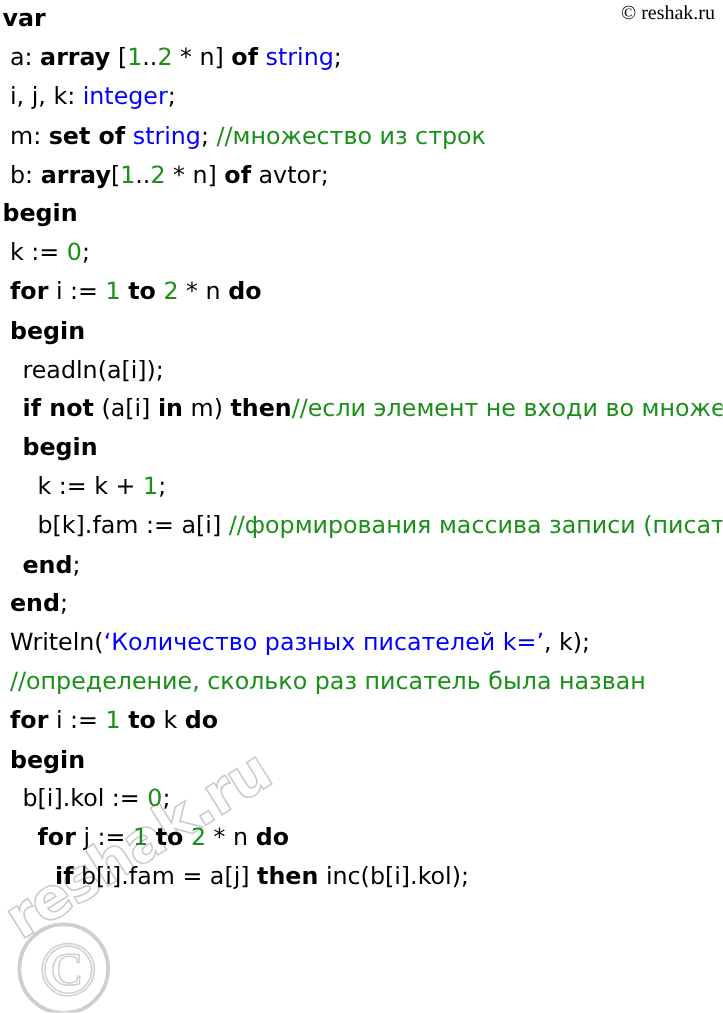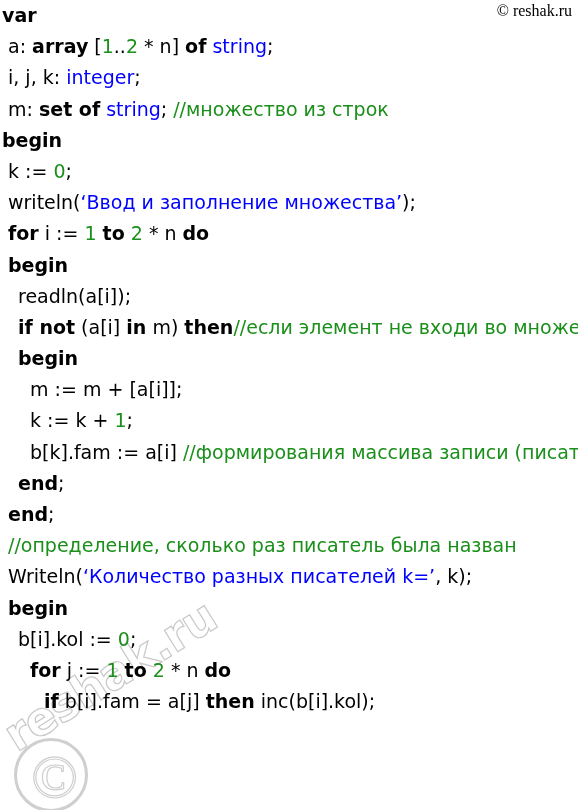--- a/index.html
+++ b/index.html
@@ -113,32 +113,32 @@
   <div class="wm-c">©</div>
 </div>
 
 <div id="copyright">© reshak.ru</div>
 
 <div id="code">
     <div class="code-line ind0"><span class="kw">var</span></div>
     <div class="code-line ind1"><span class="pl">a: </span><span class="kw">array</span><span class="pl"> [</span><span class="num">1</span><span class="pl">..</span><span class="num">2</span><span class="pl"> * n] </span><span class="kw">of</span><span class="pl"> </span><span class="typ">string</span><span class="pl">;</span></div>
     <div class="code-line ind1"><span class="pl">i, j, k: </span><span class="typ">integer</span><span class="pl">;</span></div>
     <div class="code-line ind1"><span class="pl">m: </span><span class="kw">set of</span><span class="pl"> </span><span class="typ">string</span><span class="pl">; </span><span class="cmt">//множество из строк</span></div>
+    <div class="code-line ind1"><span class="pl">b: </span><span class="kw">array</span><span class="pl">[</span><span class="num">1</span><span class="pl">..</span><span class="num">2</span><span class="pl"> * n] </span><span class="kw">of</span><span class="pl"> avtor;</span></div>
     <div class="code-line ind0"><span class="kw">begin</span></div>
     <div class="code-line ind1"><span class="pl">k := </span><span class="num">0</span><span class="pl">;</span></div>
-    <div class="code-line ind1"><span class="pl">writeln(</span><span class="str">‘Ввод и заполнение множества’</span><span class="pl">);</span></div>
     <div class="code-line ind1"><span class="kw">for</span><span class="pl"> i := </span><span class="num">1</span><span class="pl"> </span><span class="kw">to</span><span class="pl"> </span><span class="num">2</span><span class="pl"> * n </span><span class="kw">do</span></div>
     <div class="code-line ind1"><span class="kw">begin</span></div>
     <div class="code-line ind2"><span class="pl">readln(a[i]);</span></div>
     <div class="code-line ind2"><span class="kw">if not</span><span class="pl"> (a[i] </span><span class="kw">in</span><span class="pl"> m) </span><span class="kw">then</span><span class="cmt">//если элемент не входи во множество</span></div>
     <div class="code-line ind2"><span class="kw">begin</span></div>
-    <div class="code-line ind3"><span class="pl">m := m + [a[i]];</span></div>
     <div class="code-line ind3"><span class="pl">k := k + </span><span class="num">1</span><span class="pl">;</span></div>
     <div class="code-line ind3"><span class="pl">b[k].fam := a[i]  </span><span class="cmt">//формирования массива записи (писатели)</span></div>
     <div class="code-line ind2"><span class="kw">end</span><span class="pl">;</span></div>
     <div class="code-line ind1"><span class="kw">end</span><span class="pl">;</span></div>
+    <div class="code-line ind1"><span class="pl">Writeln(</span><span class="str">‘Количество разных писателей k=’</span><span class="pl">, k);</span></div>
     <div class="code-line ind1"><span class="cmt">//определение, сколько раз писатель была назван</span></div>
-    <div class="code-line ind1"><span class="pl">Writeln(</span><span class="str">‘Количество разных писателей k=’</span><span class="pl">, k);</span></div>
+    <div class="code-line ind1"><span class="kw">for</span><span class="pl"> i := </span><span class="num">1</span><span class="pl"> </span><span class="kw">to</span><span class="pl"> k </span><span class="kw">do</span></div>
     <div class="code-line ind1"><span class="kw">begin</span></div>
     <div class="code-line ind2"><span class="pl">b[i].kol := </span><span class="num">0</span><span class="pl">;</span></div>
     <div class="code-line ind3"><span class="kw">for</span><span class="pl"> j := </span><span class="num">1</span><span class="pl"> </span><span class="kw">to</span><span class="pl"> </span><span class="num">2</span><span class="pl"> * n </span><span class="kw">do</span></div>
     <div class="code-line ind4"><span class="kw">if</span><span class="pl"> b[i].fam = a[j] </span><span class="kw">then</span><span class="pl">  inc(b[i].kol);</span></div>
   </div>
 
 </body></html>

